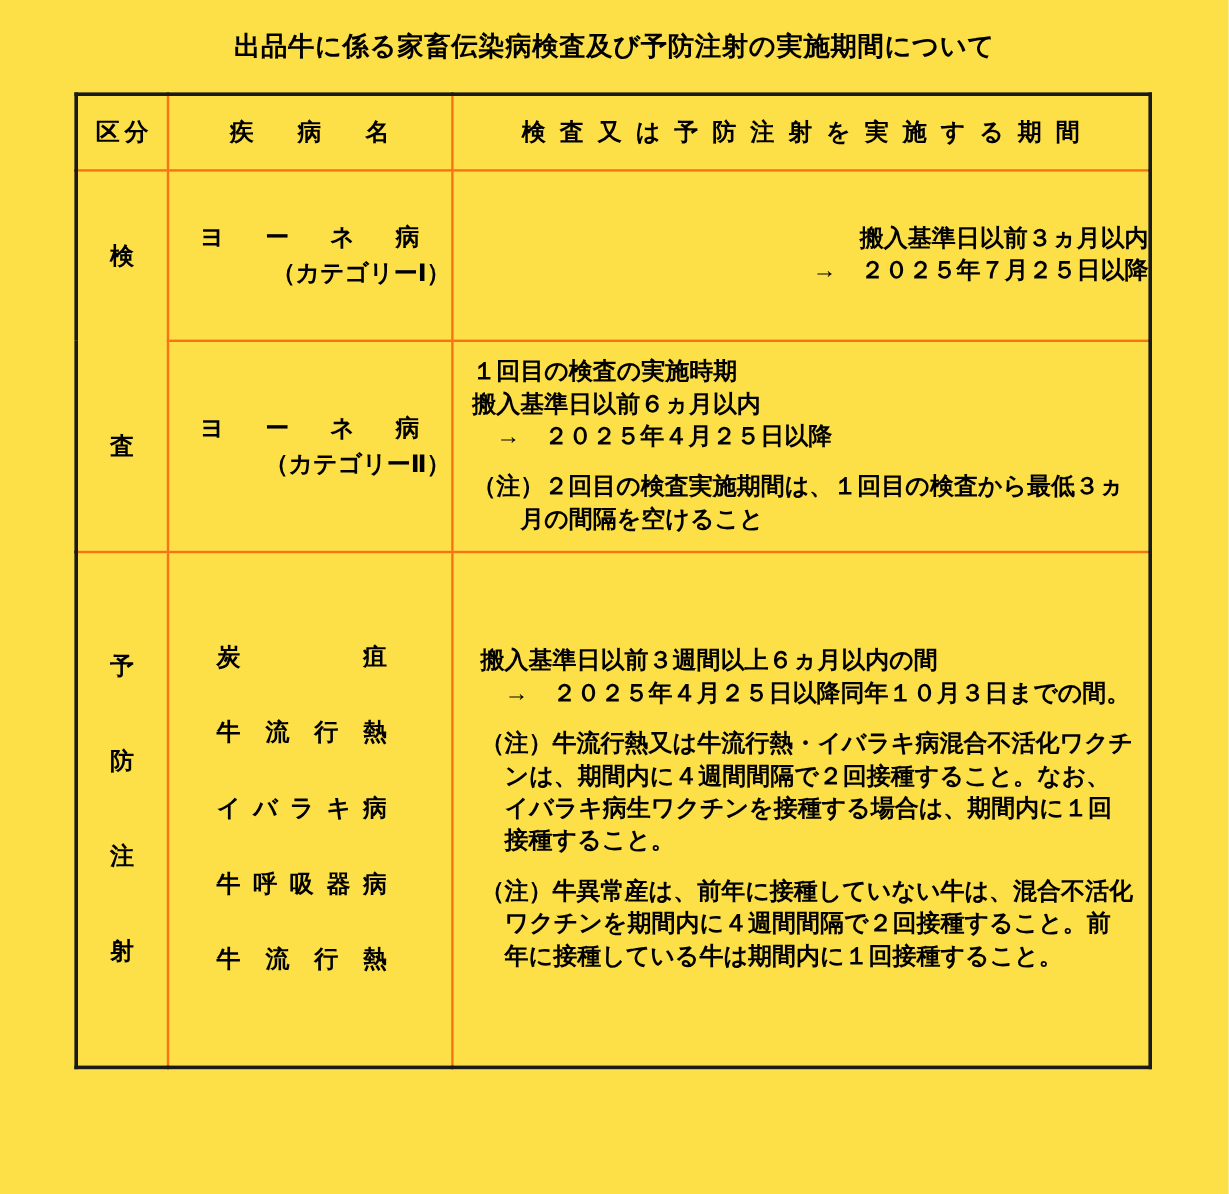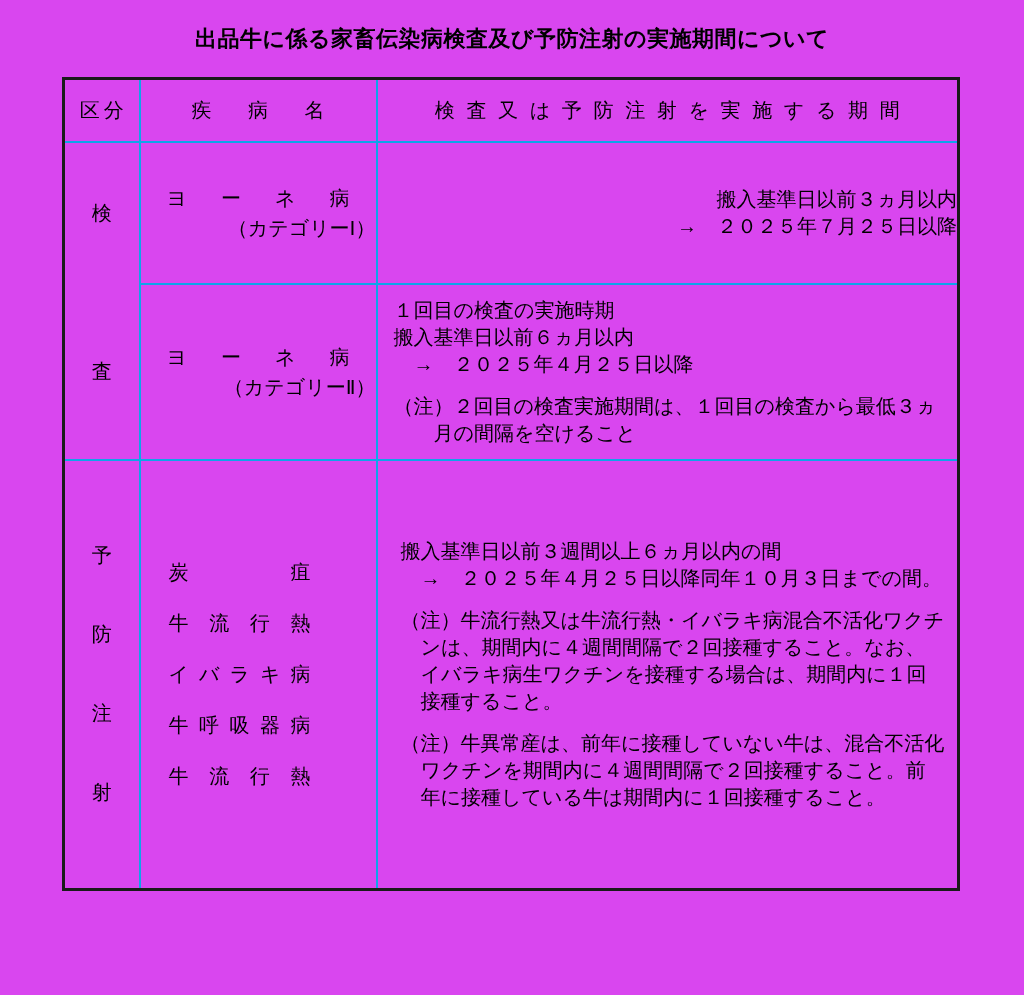--- a/index.html
+++ b/index.html
@@ -5,21 +5,21 @@
   * { margin: 0; padding: 0; box-sizing: border-box; }
   html, body {
     background: #ffffff;
     font-family: "Liberation Sans", "DejaVu Sans", sans-serif;
     color: #000000;
   }
   .page {
     position: relative;
     width: 1024px;
     height: 995px;
-    background: #d946ef;
+    background: #fde047;
     overflow: hidden;
   }
   .doc-title {
     margin-top: 26px;
     text-align: center;
     font-size: 22px;
     font-weight: bold;
     line-height: 26px;
     letter-spacing: 0.5px;
   }
@@ -30,24 +30,24 @@
   }
   table.sched {
     margin: 25px 0 0 62px;
     width: 895px;
     border-collapse: collapse;
     table-layout: fixed;
     border: 3px solid #1a1a1a;
     font-size: 20px;
   }
   table.sched td, table.sched th {
-    border: 2px solid #0ea5e9;
+    border: 2px solid #f97316;
     padding: 0;
     vertical-align: middle;
-    font-weight: normal;
+    font-weight: bold;
   }
   col.c-cat { width: 76px; }
   col.c-dis { width: 237px; }
   col.c-per { width: 582px; }
 
   
   .jbox {
     display: block;
     margin: 0 auto;
     text-align: justify;
@@ -72,21 +72,21 @@
   .cat-stack .seg.s2 { height: 174px; }
 
   
   .cat-vert { display: flex; flex-direction: column; align-items: center; justify-content: center; height: 427px; }
   .cat-vert .vchar { height: 79px; display: flex; align-items: center; }
 
   .disease-cell { text-align: center; }
   .disease-sub { text-align: right; line-height: 30px; }
 
   .disease-list { width: 142px; margin-left: 28px; }
-  .disease-list .jbox { line-height: 51px; margin: 0; }
+  .disease-list .jbox { line-height: 51px; margin: 12px; }
 
   .period { white-space: pre-wrap; line-height: 27px; }
   .pad1 { padding-left: 47px; text-align: right; }
   .pad2 { padding-left: 16px; }
   .pad3 { padding-left: 23px; }
   .gap-top { margin-top: 15px; }
 </style>
 </head>
 <body>
 

